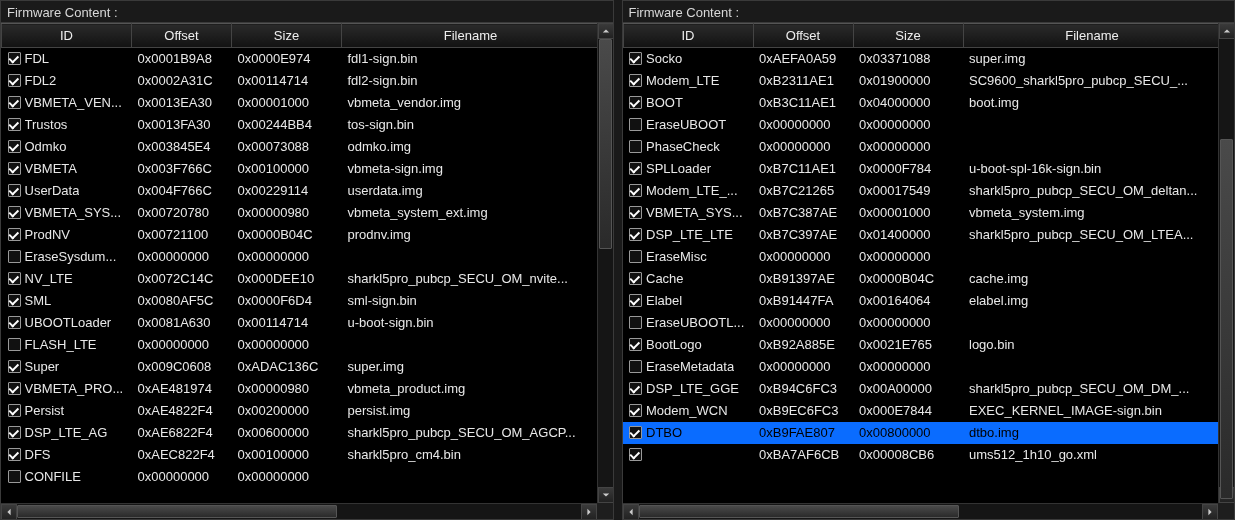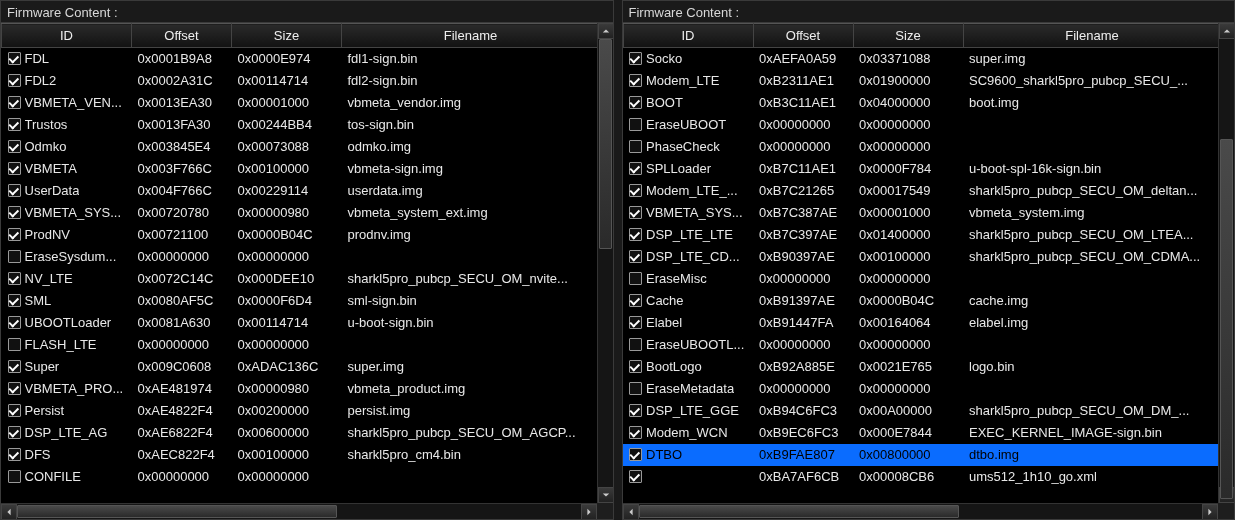--- a/index.html
+++ b/index.html
@@ -558,31 +558,20 @@
                     <span class="lbl">DSP_LTE_LTE</span>
                   </div>
                 </td>
                 <td class="col-offset">0xB7C397AE</td>
                 <td class="col-size">0x01400000</td>
                 <td class="col-fname">sharkl5pro_pubcp_SECU_OM_LTEA...</td>
               </tr>
               <tr>
                 <td class="col-id">
                   <div class="col-id-cell">
-                    <span class="chk on"></span>
-                    <span class="lbl">DSP_LTE_CD...</span>
-                  </div>
-                </td>
-                <td class="col-offset">0xB90397AE</td>
-                <td class="col-size">0x00100000</td>
-                <td class="col-fname">sharkl5pro_pubcp_SECU_OM_CDMA...</td>
-              </tr>
-              <tr>
-                <td class="col-id">
-                  <div class="col-id-cell">
                     <span class="chk"></span>
                     <span class="lbl">EraseMisc</span>
                   </div>
                 </td>
                 <td class="col-offset">0x00000000</td>
                 <td class="col-size">0x00000000</td>
                 <td class="col-fname"></td>
               </tr>
               <tr>
                 <td class="col-id">

